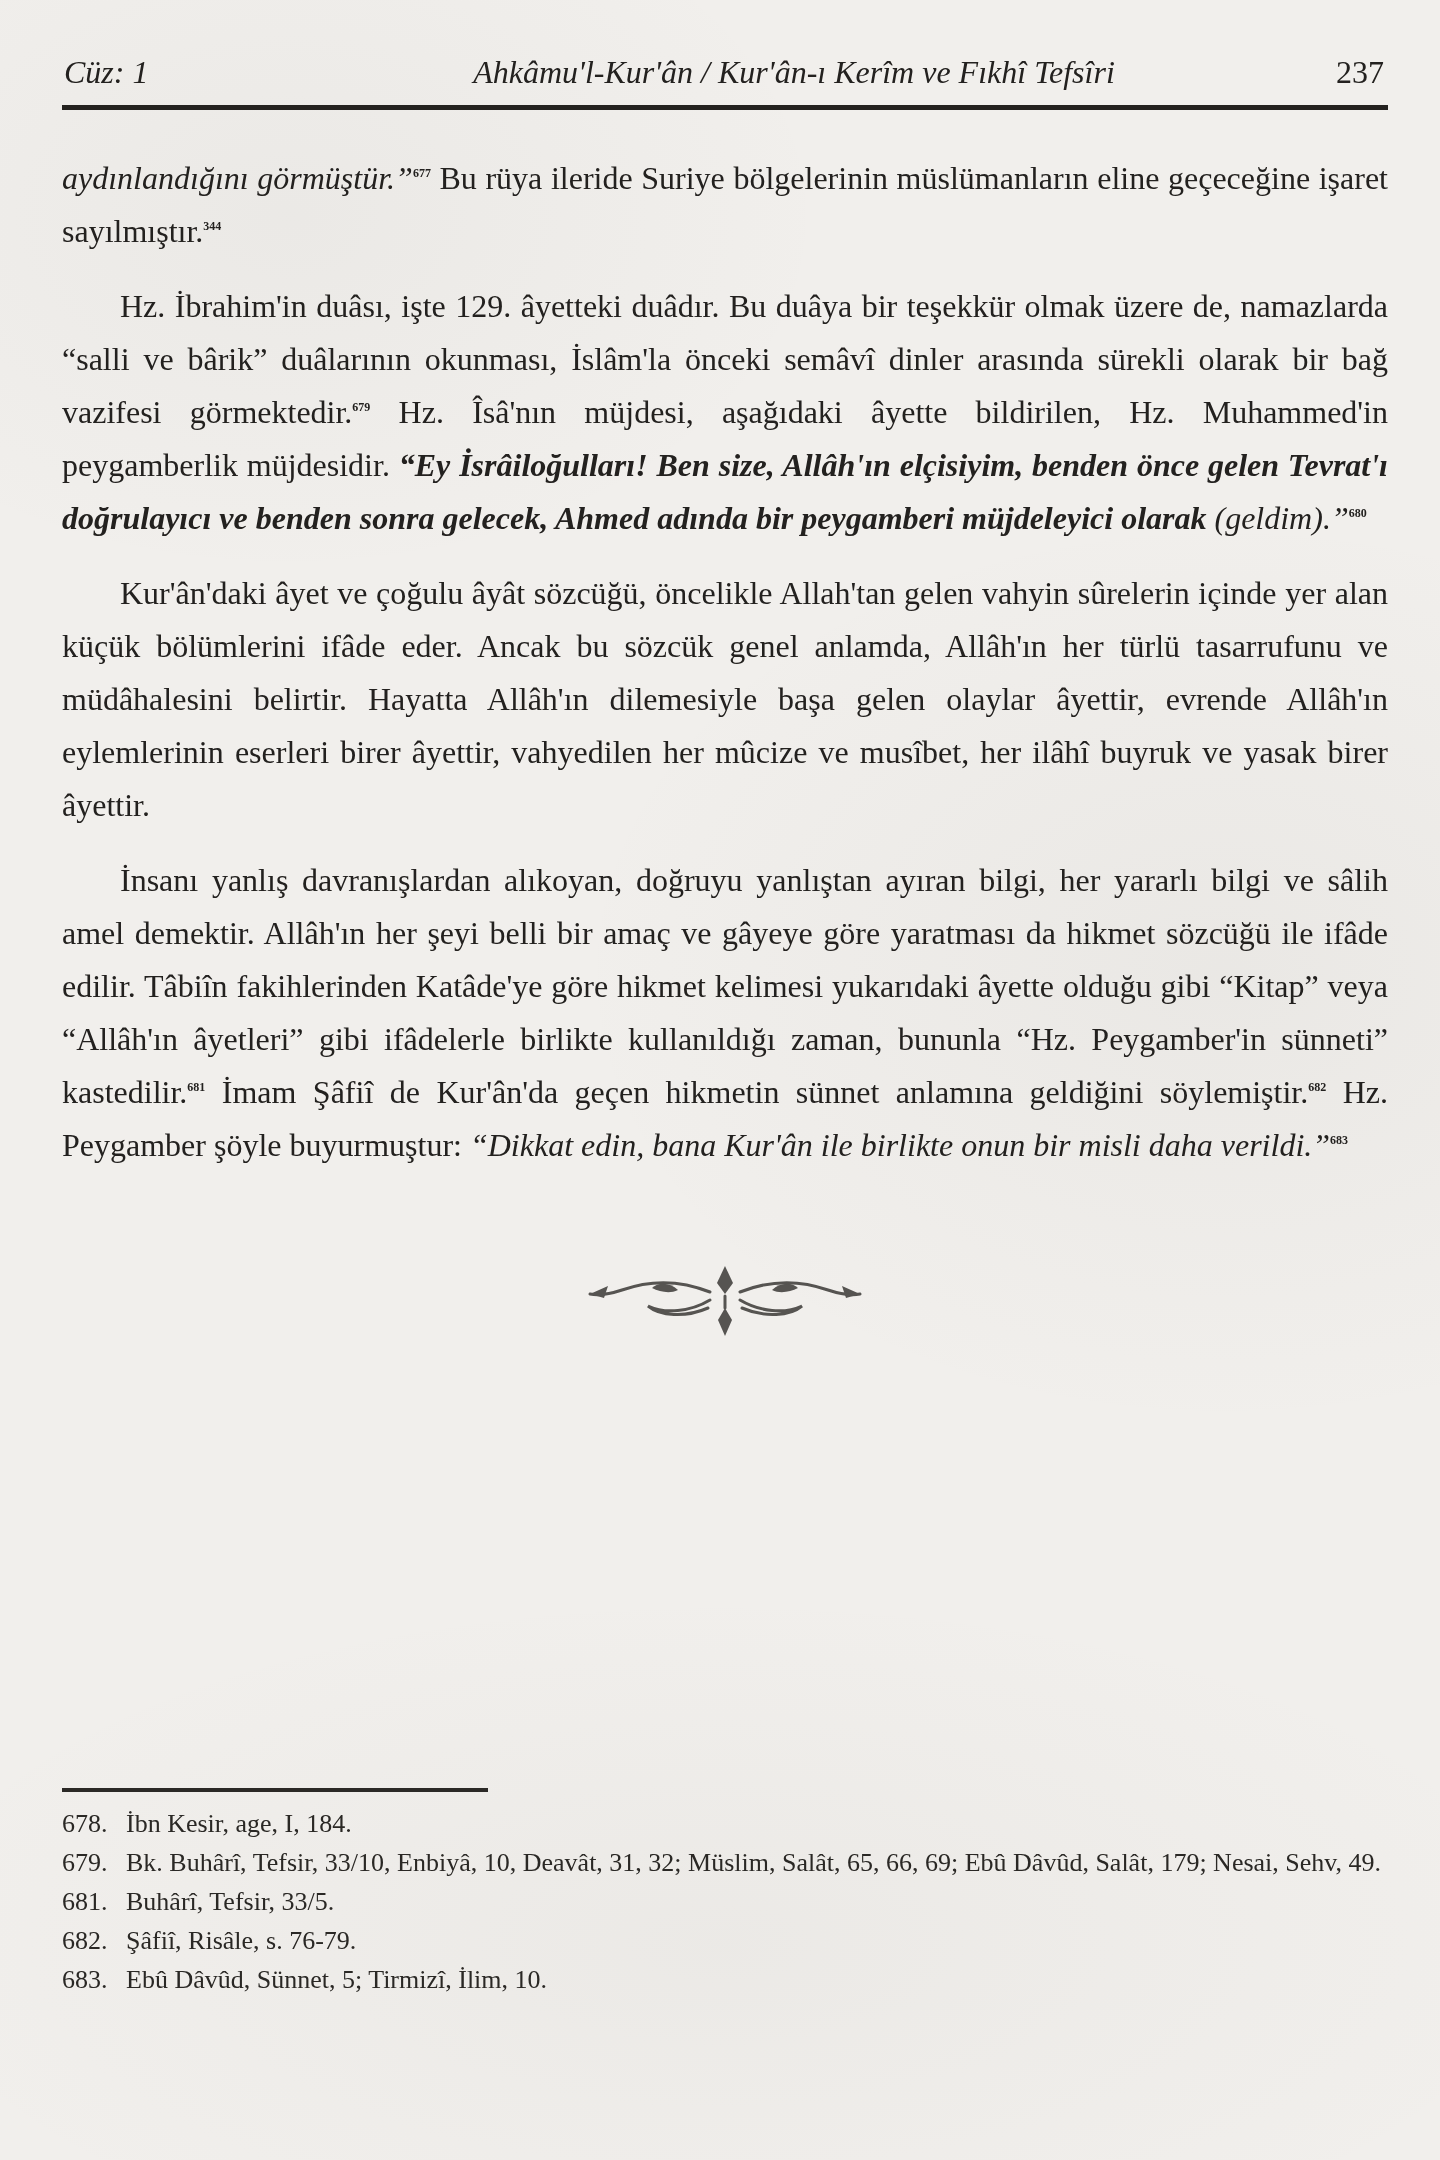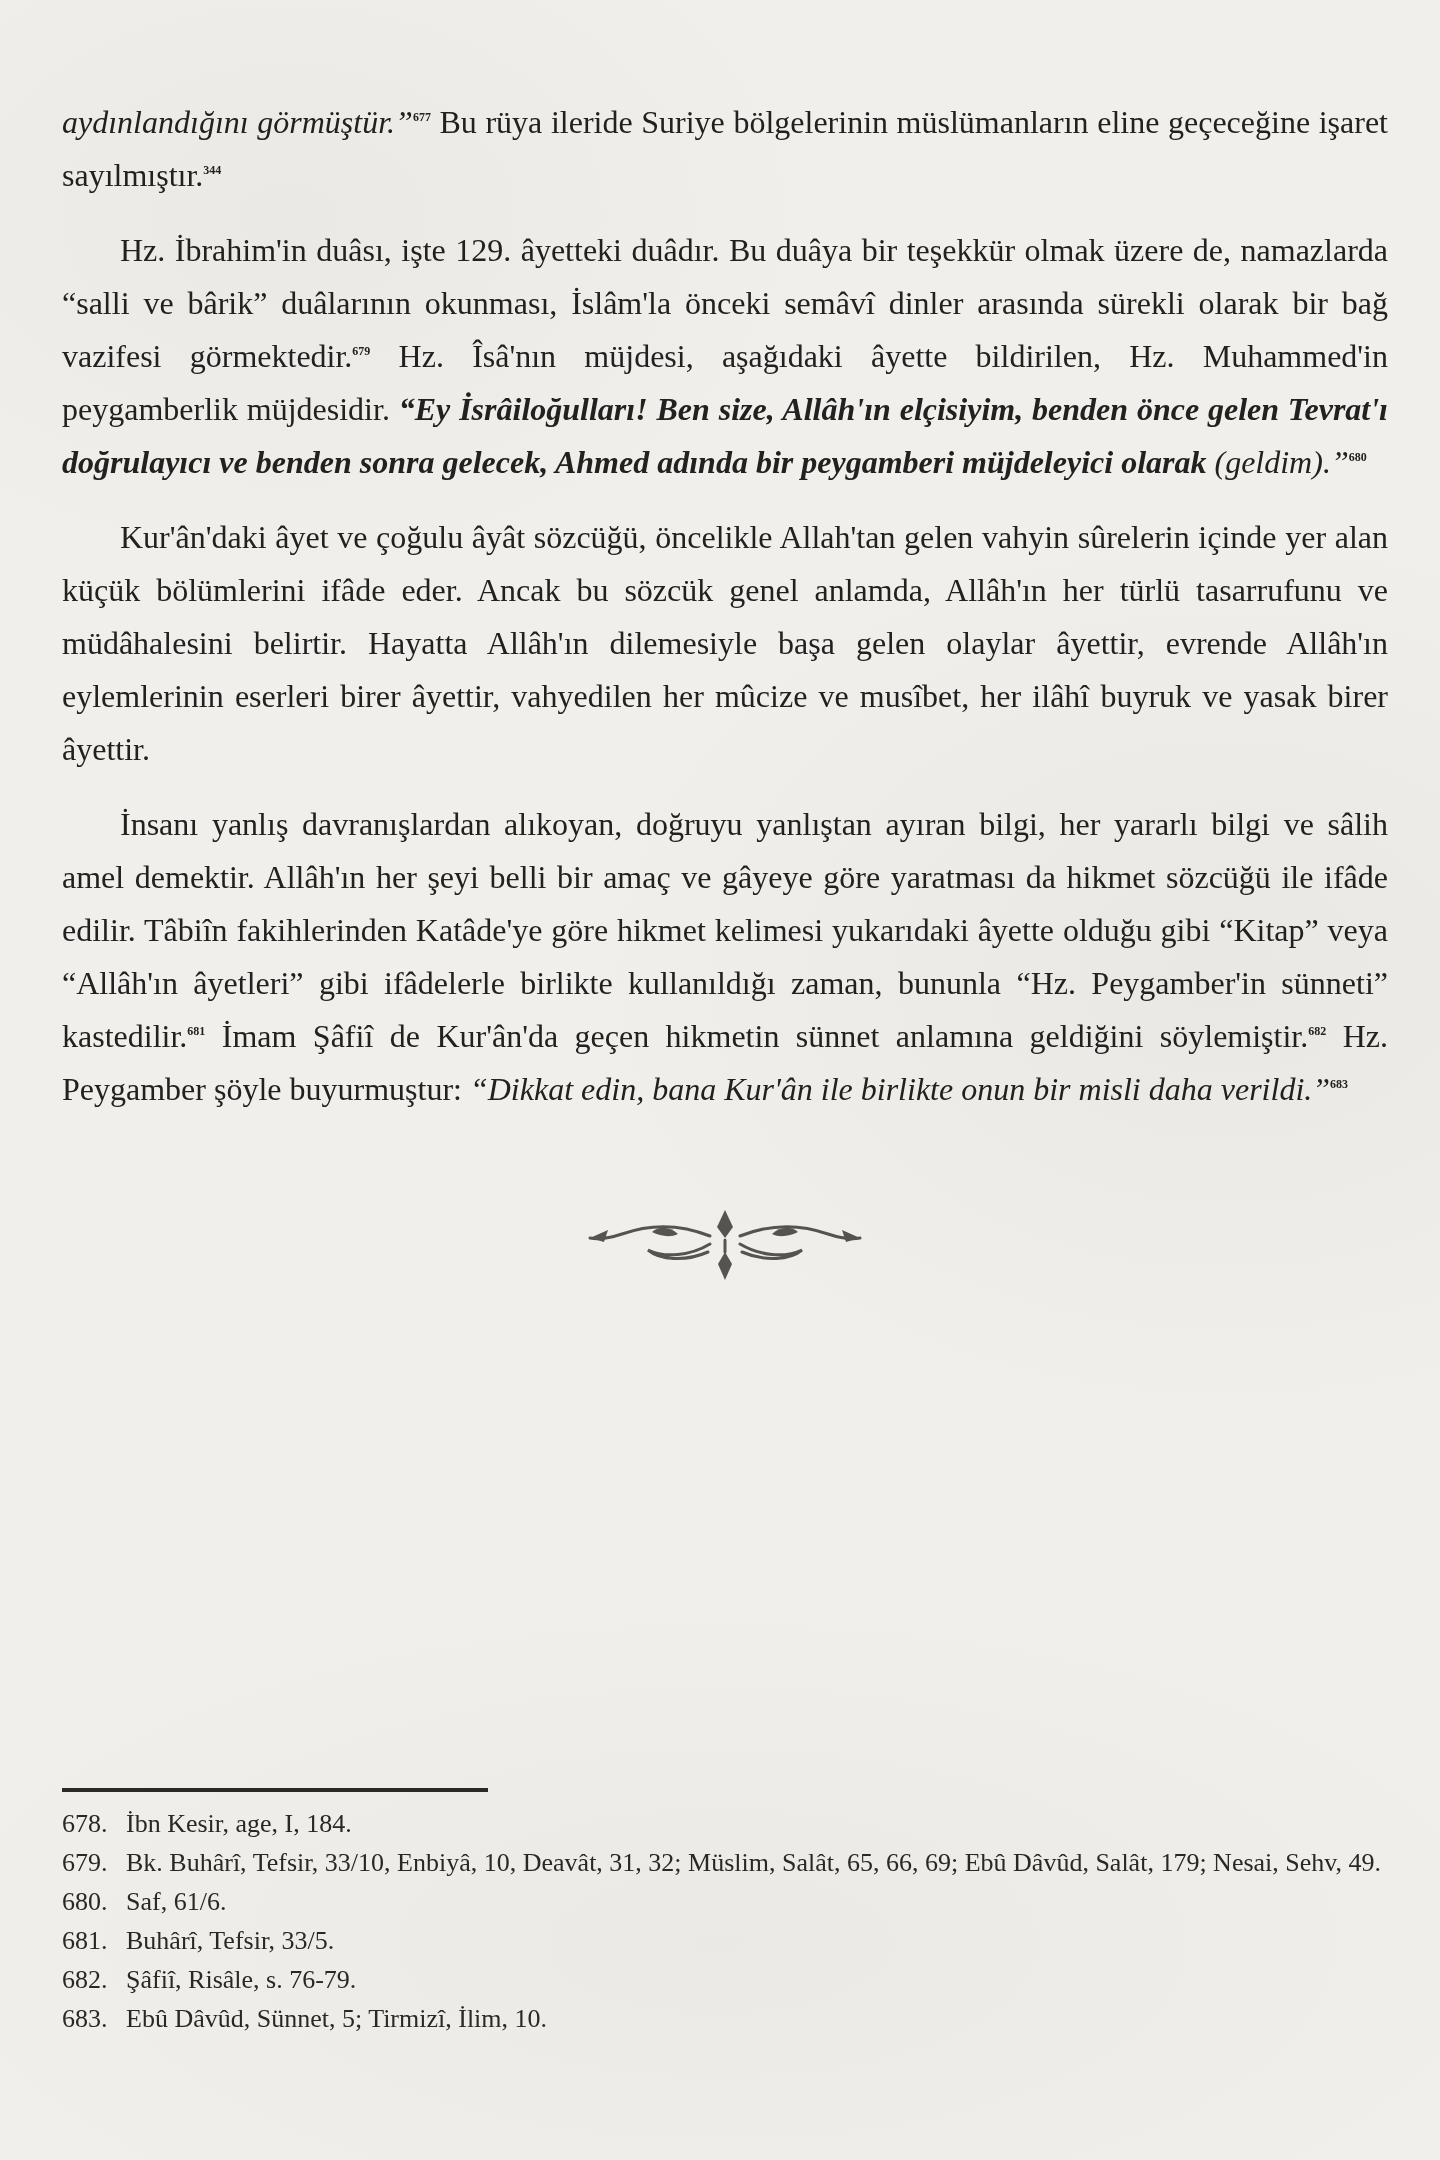--- a/index.html
+++ b/index.html
@@ -101,20 +101,25 @@
     text-align: left;
     color: #2a2825;
   }
   .footnote .fn-num { display: inline-block; width: 64px; text-indent: 0; }
 </style>
 </head>
 <body>
 
 <div class="page">
 
+  <header class="running-header">
+    <span class="hdr-left">Cüz: 1</span>
+    <span class="hdr-title">Ahkâmu'l-Kur'ân / Kur'ân-ı Kerîm ve Fıkhî Tefsîri</span>
+    <span class="hdr-page">237</span>
+  </header>
 
   <main class="page-body">
     <div id="content-root">
         <p class="para"><span class="seg it">aydınlandığını görmüştür.”</span><span class="seg sup">677</span><span class="seg"> Bu rüya ileride Suriye bölgelerinin müslümanların eline geçeceğine işaret sayılmıştır.</span><span class="seg sup">344</span></p>
         <p class="para indent"><span class="seg">Hz. İbrahim'in duâsı, işte 129. âyetteki duâdır. Bu duâya bir teşekkür olmak üzere de, namazlarda “salli ve bârik” duâlarının okunması, İslâm'la önceki semâvî dinler arasında sürekli olarak bir bağ vazifesi görmektedir.</span><span class="seg sup">679</span><span class="seg"> Hz. Îsâ'nın müjdesi, aşağıdaki âyette bildirilen, Hz. Muhammed'in peygamberlik müjdesidir. </span><span class="seg bi">“Ey İsrâiloğulları! Ben size, Allâh'ın elçisiyim, benden önce gelen Tevrat'ı doğrulayıcı ve benden sonra gelecek, Ahmed adında bir peygamberi müjdeleyici olarak </span><span class="seg it">(geldim).”</span><span class="seg sup">680</span></p>
         <p class="para indent"><span class="seg">Kur'ân'daki âyet ve çoğulu âyât sözcüğü, öncelikle Allah'tan gelen vahyin sûrelerin içinde yer alan küçük bölümlerini ifâde eder. Ancak bu sözcük genel anlamda, Allâh'ın her türlü tasarrufunu ve müdâhalesini belirtir. Hayatta Allâh'ın dilemesiyle başa gelen olaylar âyettir, evrende Allâh'ın eylemlerinin eserleri birer âyettir, vahyedilen her mûcize ve musîbet, her ilâhî buyruk ve yasak birer âyettir.</span></p>
         <p class="para indent"><span class="seg">İnsanı yanlış davranışlardan alıkoyan, doğruyu yanlıştan ayıran bilgi, her yararlı bilgi ve sâlih amel demektir. Allâh'ın her şeyi belli bir amaç ve gâyeye göre yaratması da hikmet sözcüğü ile ifâde edilir. Tâbiîn fakihlerinden Katâde'ye göre hikmet kelimesi yukarıdaki âyette olduğu gibi “Kitap” veya “Allâh'ın âyetleri” gibi ifâdelerle birlikte kullanıldığı zaman, bununla “Hz. Peygamber'in sünneti” kastedilir.</span><span class="seg sup">681</span><span class="seg"> İmam Şâfiî de Kur'ân'da geçen hikmetin sünnet anlamına geldiğini söylemiştir.</span><span class="seg sup">682</span><span class="seg"> Hz. Peygamber şöyle buyurmuştur: </span><span class="seg it">“Dikkat edin, bana Kur'ân ile birlikte onun bir misli daha verildi.”</span><span class="seg sup">683</span></p>
     <div class="divider-wrap">
       <svg width="330" height="92" viewBox="0 0 330 92" xmlns="http://www.w3.org/2000/svg" fill="none" stroke="#3b3936" stroke-width="3" stroke-linecap="round">
 
@@ -134,20 +139,19 @@
       </svg>
     </div>
   </div>
   </main>
 
   <footer class="footnotes-section">
     <div class="footnote-rule"></div>
     <div id="footnotes-root">
         <div class="footnote"><span class="fn-num">678.</span><span>İbn Kesir, age, I, 184.</span></div>
         <div class="footnote"><span class="fn-num">679.</span><span>Bk. Buhârî, Tefsir, 33/10, Enbiyâ, 10, Deavât, 31, 32; Müslim, Salât, 65, 66, 69; Ebû Dâvûd, Salât, 179; Nesai, Sehv, 49.</span></div>
-        <div class="footnote"><span class="fn-num">680.</span><span>Saf, 61/6.</span></div>
         <div class="footnote"><span class="fn-num">681.</span><span>Buhârî, Tefsir, 33/5.</span></div>
         <div class="footnote"><span class="fn-num">682.</span><span>Şâfiî, Risâle, s. 76-79.</span></div>
         <div class="footnote"><span class="fn-num">683.</span><span>Ebû Dâvûd, Sünnet, 5; Tirmizî, İlim, 10.</span></div>
       </div>
   </footer>
 
 </div>
 
 </body></html>

